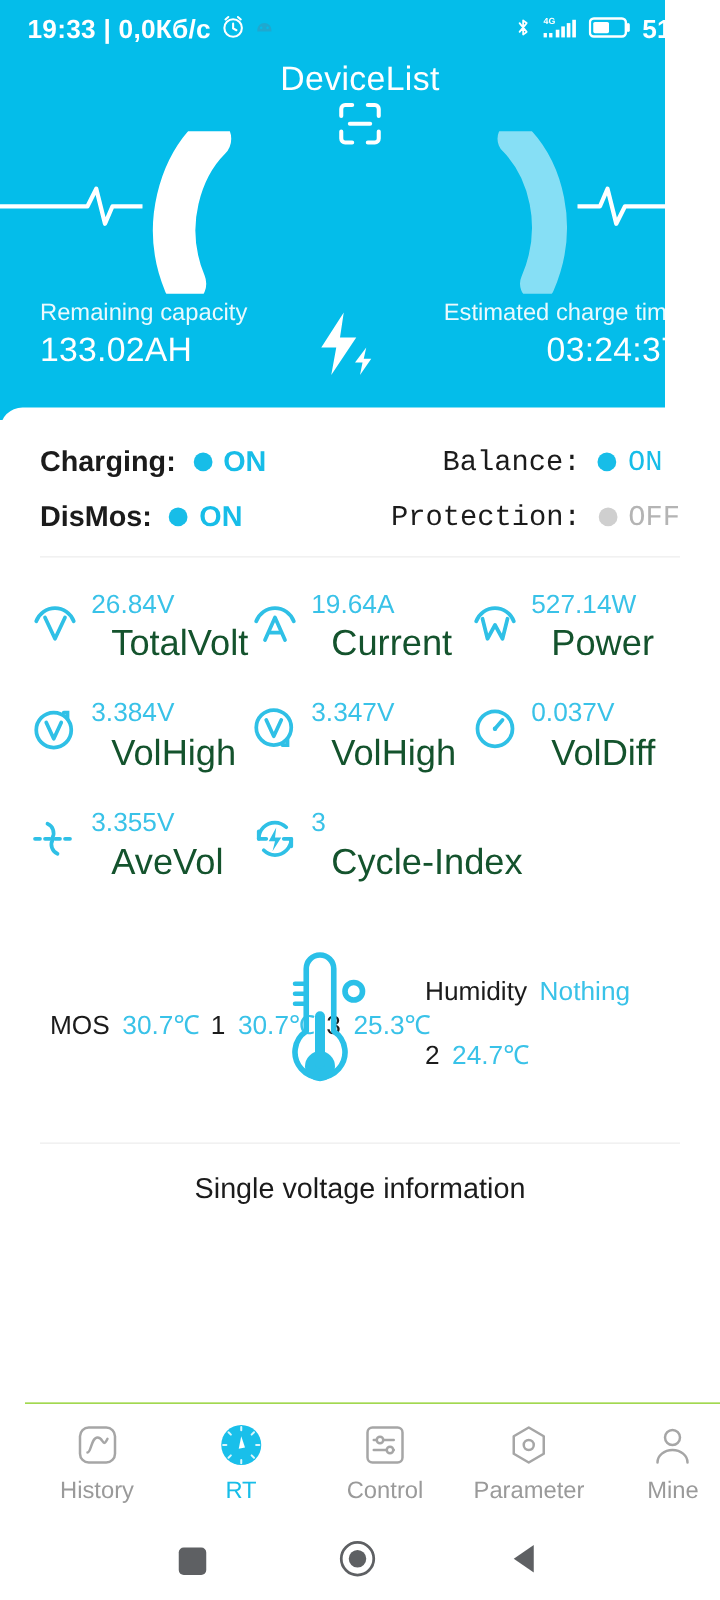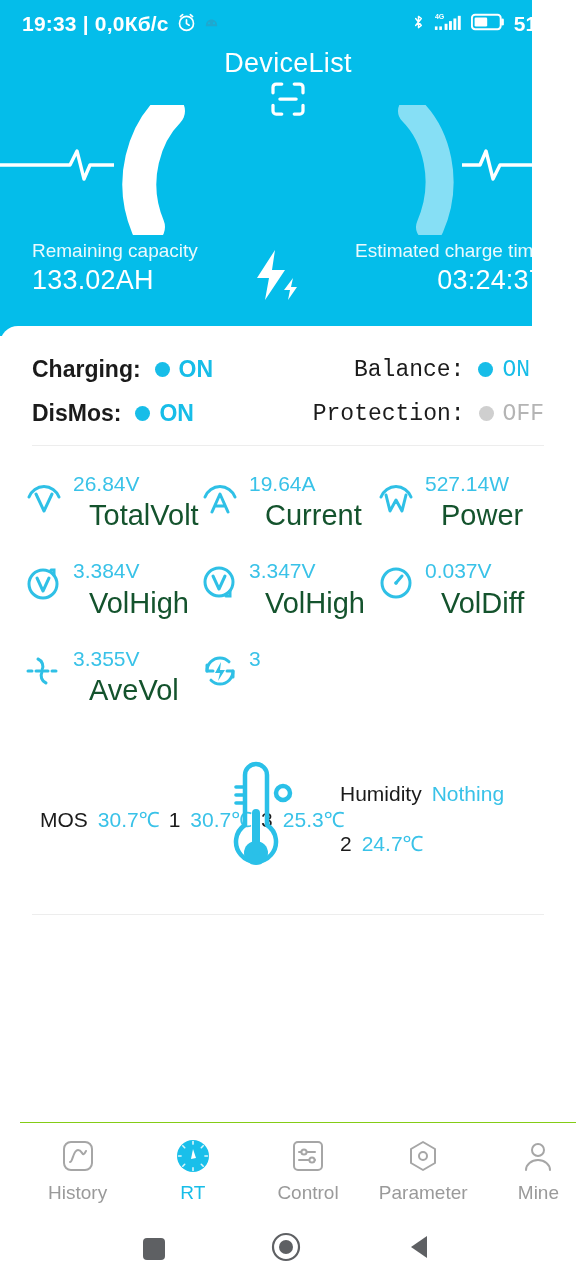--- a/index.html
+++ b/index.html
@@ -387,20 +387,21 @@
           <svg width="40" height="42" viewBox="0 0 40 42">
             <path d="M33 22 a13 13 0 0 1 -13 13 a13 13 0 0 1 -9 -3.8" fill="none" stroke="#2FC0E6" stroke-width="3" stroke-linecap="round"></path>
             <path d="M7 22 a13 13 0 0 1 13 -13 a13 13 0 0 1 9 3.8" fill="none" stroke="#2FC0E6" stroke-width="3" stroke-linecap="round"></path>
             <path d="M7 16 v6 h6" fill="none" stroke="#2FC0E6" stroke-width="3" stroke-linecap="round" stroke-linejoin="round"></path>
             <path d="M33 28 v-6 h-6" fill="none" stroke="#2FC0E6" stroke-width="3" stroke-linecap="round" stroke-linejoin="round"></path>
             <path d="M21 13 L15 24 H20 L18 32 L25 21 H20 Z" fill="#2FC0E6"></path>
           </svg>
         </span>
         <span class="m-txt">
           <span class="m-val">3</span>
+          <span class="m-name">Cycle-Index</span>
         </span>
       </div>
     </div>
   </div>
 
   <div class="tempwrap">
     <div class="temp-left">
       <span class="t-line">
         <span class="t-key">MOS</span>
         <span class="t-val">30.7℃</span>
@@ -432,20 +433,21 @@
       </span>
       <span class="t-line">
         <span class="t-key">2</span>
         <span class="t-val">24.7℃</span>
       </span>
     </div>
   </div>
 
   <div class="divider2"></div>
 
+  <div class="svi">Single voltage information</div>
 </div>
 
 <div class="tabbar">
   <div class="tab">
     <span class="tab-ico">
       <svg width="34" height="34" viewBox="0 0 34 34">
         <rect x="3" y="3" width="28" height="28" rx="7" fill="none" stroke="#a6a6a6" stroke-width="2"></rect>
         <path d="M9 23 C12 23 12 11 17 11 C22 11 21 20 25 12" fill="none" stroke="#a6a6a6" stroke-width="2" stroke-linecap="round"></path>
       </svg>
     </span>

